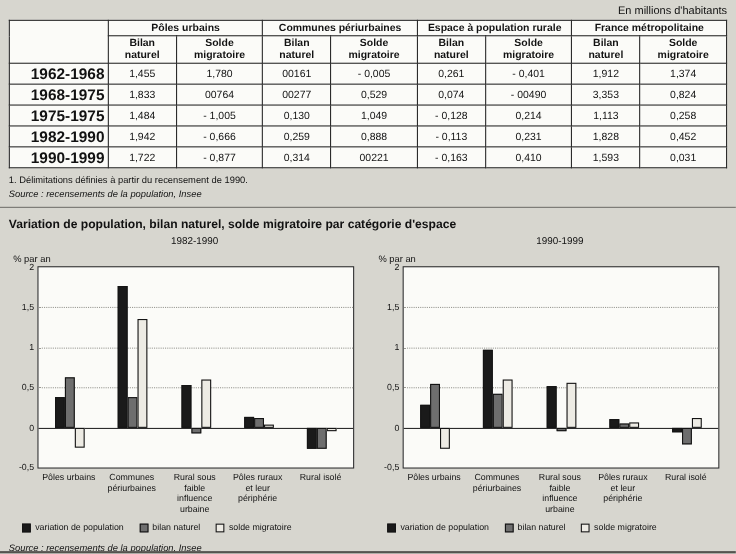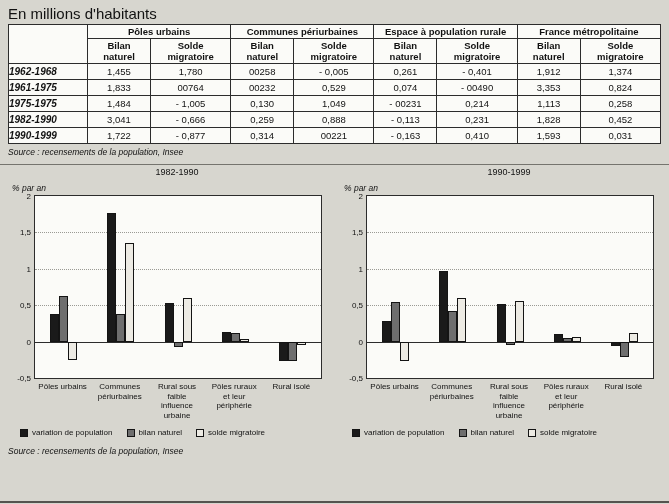--- a/index.html
+++ b/index.html
@@ -1,32 +1,32 @@
 <!DOCTYPE html>
 <html><head>
 <meta charset="utf-8">
 <style>
   html,body{margin:0;padding:0;}
   body{width:669px;height:504px;background:#d7d6cf;font-family:"Liberation Sans",sans-serif;color:#121212;overflow:hidden;position:relative;}
   .page{padding:5px 8px 0;}
-  .units{font-size:15px;margin:0 0 2px;}
+  .units{text-align:right;font-size:10px;margin:0 0 2px;}
   table.data{width:100%;border-collapse:collapse;background:#fbfbf8;font-size:9.5px;}
   table.data th,table.data td{border:1px solid #2c2c2c;padding:1px 3px;}
   table.data thead th{text-align:center;font-weight:bold;font-size:9.5px;}
   table.data .corner{width:72px;}
-  table.data tbody th{font-weight:bold;text-align:left;padding-left:0;white-space:nowrap;font-size:10px;font-style:italic;}
+  table.data tbody th{font-weight:bold;text-align:left;padding-left:19px;white-space:nowrap;font-size:14px;}
   table.data tbody td{text-align:center;height:13px;}
   .footnote{font-size:8.5px;margin-top:5px;}
   .src{font-size:8.5px;font-style:italic;margin-top:3px;}
   .rule{border:0;border-top:1px solid #75746e;margin:7px -8px 0;}
   .charts-title{font-size:11px;font-weight:bold;margin:9px 0 2px;}
   .charts{display:flex;gap:16px;}
   .chart{width:316px;}
   .chart-sub{text-align:center;font-size:9px;margin:2px 0 6px 26px;width:286px;}
-  .ylab{font-size:8.5px;margin:0 0 2px 4px;font-style:italic;}
+  .ylab{font-size:8.5px;margin:0 0 2px 4px;}
   .plot{position:relative;margin-left:26px;width:286px;height:182px;background:#fbfbf8;border:1px solid #2c2c2c;}
   .gridline{position:absolute;left:0;right:0;height:0;border-top:1px dotted #9a9a94;}
   .gridline.zero{border-top:1px solid #2c2c2c;}
   .tick{position:absolute;right:100%;margin-right:4px;transform:translateY(-50%);font-size:8px;white-space:nowrap;}
   .bar{position:absolute;width:9px;border:1px solid #141414;box-sizing:border-box;}
   .cats{display:flex;margin-left:26px;width:286px;margin-top:3px;}
   .cat{flex:1;text-align:center;font-size:8px;line-height:1.2;padding:0 2px;}
   .legend{display:flex;gap:14px;align-items:center;margin:8px 0 0 12px;}
   .legend-item{display:flex;align-items:center;gap:4px;font-size:8px;}
   .swatch{width:8px;height:8px;border:1px solid #141414;display:inline-block;box-sizing:border-box;}
@@ -57,52 +57,52 @@
           <th>Solde migratoire</th>
           <th>Bilan naturel</th>
           <th>Solde migratoire</th>
         </tr>
     </thead>
     <tbody id="table-body">
         <tr>
           <th>1962-1968</th>
           <td>1,455</td>
           <td>1,780</td>
-          <td>00258</td>
+          <td>00161</td>
           <td>- 0,005</td>
           <td>0,261</td>
           <td>- 0,401</td>
           <td>1,912</td>
           <td>1,374</td>
         </tr>
         <tr>
-          <th>1961-1975</th>
+          <th>1968-1975</th>
           <td>1,833</td>
           <td>00764</td>
-          <td>00232</td>
+          <td>00277</td>
           <td>0,529</td>
           <td>0,074</td>
           <td>- 00490</td>
           <td>3,353</td>
           <td>0,824</td>
         </tr>
         <tr>
           <th>1975-1975</th>
           <td>1,484</td>
           <td>- 1,005</td>
           <td>0,130</td>
           <td>1,049</td>
-          <td>- 00231</td>
+          <td>- 0,128</td>
           <td>0,214</td>
           <td>1,113</td>
           <td>0,258</td>
         </tr>
         <tr>
           <th>1982-1990</th>
-          <td>3,041</td>
+          <td>1,942</td>
           <td>- 0,666</td>
           <td>0,259</td>
           <td>0,888</td>
           <td>- 0,113</td>
           <td>0,231</td>
           <td>1,828</td>
           <td>0,452</td>
         </tr>
         <tr>
           <th>1990-1999</th>
@@ -111,24 +111,26 @@
           <td>0,314</td>
           <td>00221</td>
           <td>- 0,163</td>
           <td>0,410</td>
           <td>1,593</td>
           <td>0,031</td>
         </tr>
       </tbody>
   </table>
 
+  <div class="footnote">1. Délimitations définies à partir du recensement de 1990.</div>
   <div class="src">Source : recensements de la population, Insee</div>
 
   <hr class="rule">
 
+  <div class="charts-title">Variation de population, bilan naturel, solde migratoire par catégorie d'espace</div>
   <div class="charts" id="charts">
       <div class="chart">
         <div class="chart-sub">1982-1990</div>
         <div class="ylab">% par an</div>
         <div class="plot">
           <div class="tick" style="top: 182px;">-0,5</div>
           <div class="gridline zero" style="top: 145.6px;"></div>
           <div class="tick" style="top: 145.6px;">0</div>
           <div class="gridline" style="top: 109.2px;"></div>
           <div class="tick" style="top: 109.2px;">0,5</div>

